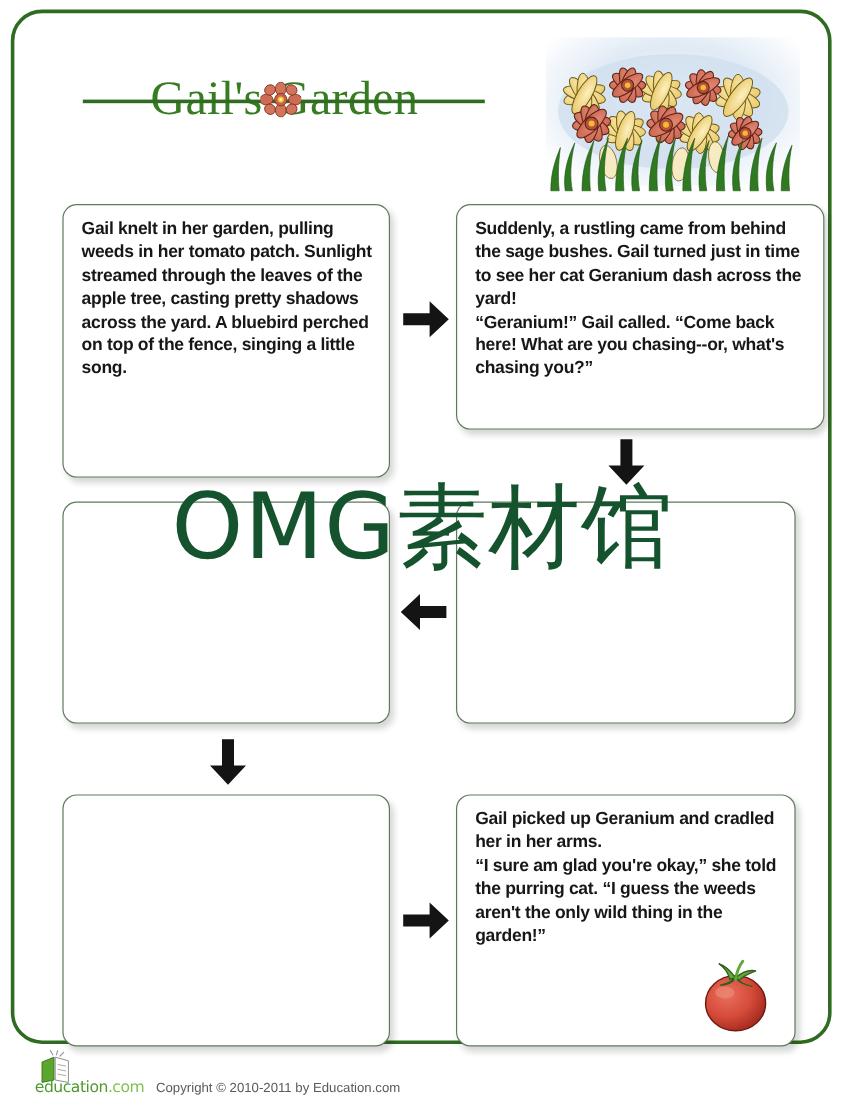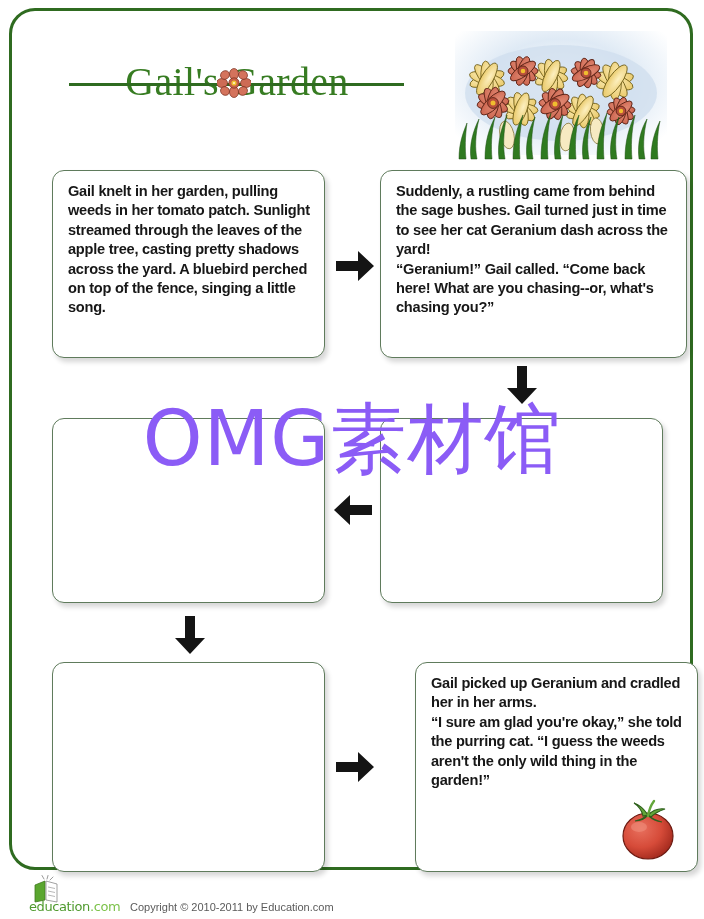--- a/index.html
+++ b/index.html
@@ -94,21 +94,21 @@
   
   #watermark {
     position: absolute;
     left: 0;
     top: 396px;
     width: 704px;
     text-align: center;
     font-family: "DejaVu Sans", sans-serif;
     font-size: 76px;
     line-height: 86px;
-    color: #8b5cf6;
+    color: #14532d;
     letter-spacing: 1px;
     white-space: nowrap;
     z-index: 40;
     pointer-events: none;
   }
 
   
   .story-box {
     position: absolute;
     box-sizing: border-box;
@@ -127,26 +127,26 @@
     font-family: "Liberation Sans", sans-serif;
     font-size: 14.6px;
     line-height: 19.4px;
     color: #171717;
     font-weight: 600;
     letter-spacing: -0.25px;
     white-space: pre-line;
     text-indent: 0;
   }
 
-  #box1 { left: 52px; top: 170px; width: 273px; height: 188px; }
+  #box1 { left: 52px; top: 170px; width: 273px; height: 228px; }
   #box2 { left: 380px; top: 170px; width: 307px; height: 188px; }
   #box3 { left: 52px; top: 418px; width: 273px; height: 185px; }
   #box4 { left: 380px; top: 418px; width: 283px; height: 185px; }
   #box5 { left: 52px; top: 662px; width: 273px; height: 210px; }
-  #box6 { left: 380px; top: 662px; width: 283px; height: 210px; margin-left: 35px; }
+  #box6 { left: 380px; top: 662px; width: 283px; height: 210px; }
 
   #tomato-art {
     position: absolute;
     left: 194px;
     top: 128px;
     width: 72px;
     height: 72px;
   }
 
   

